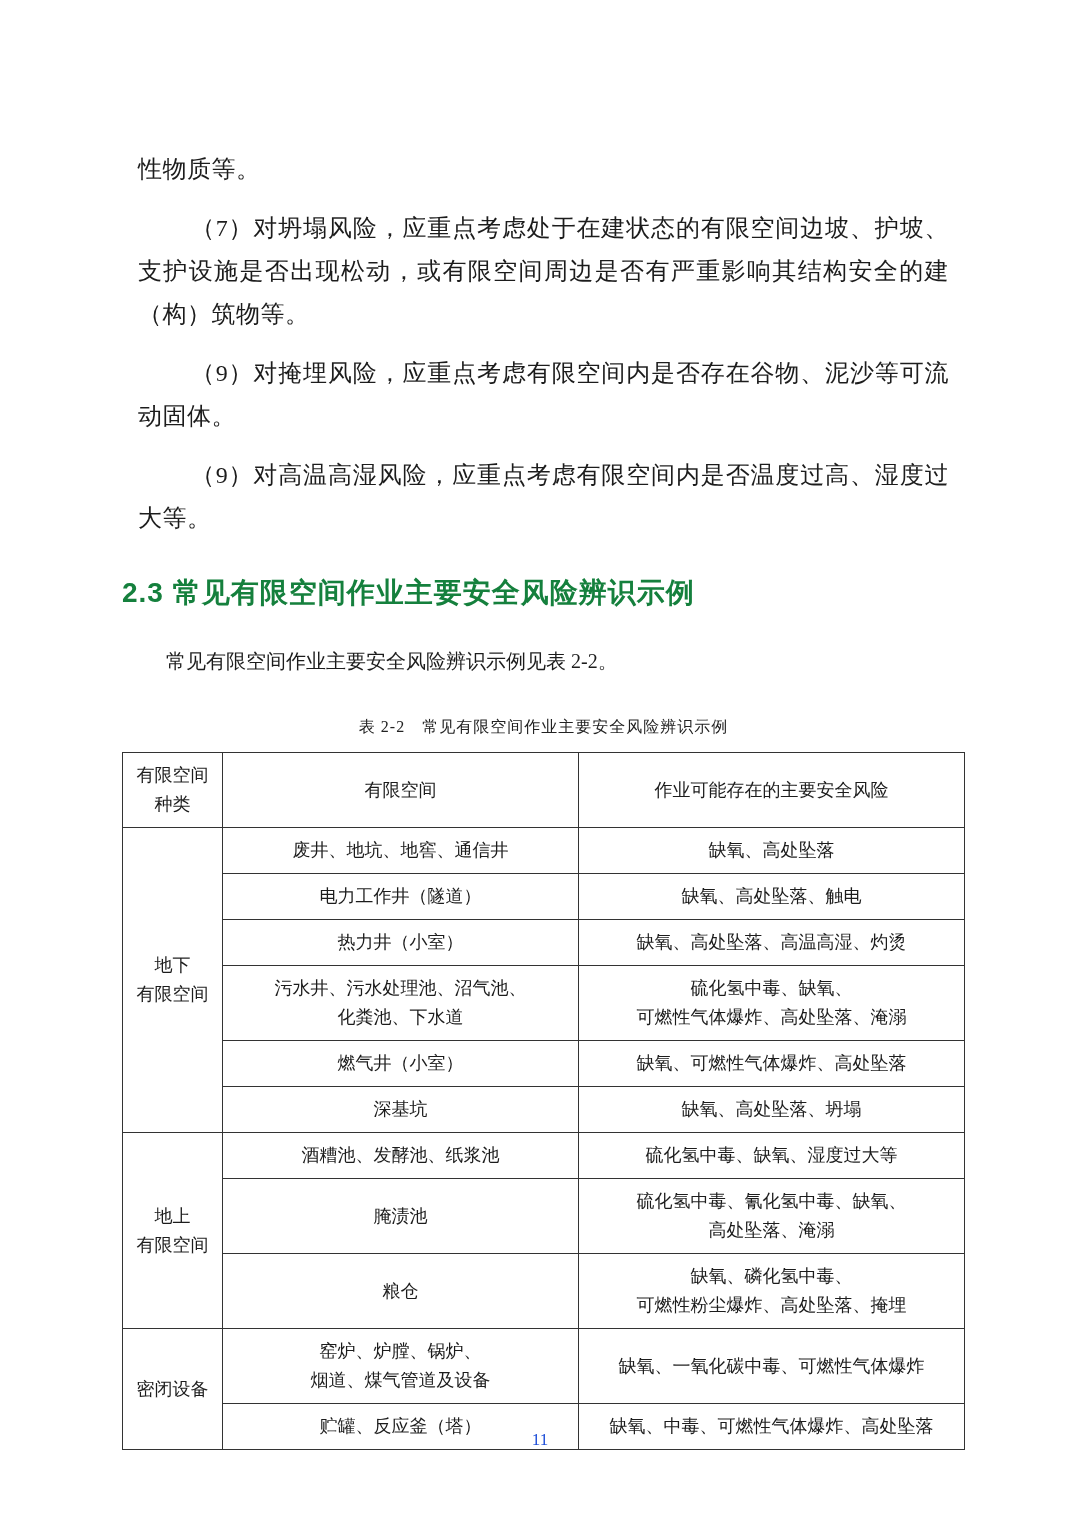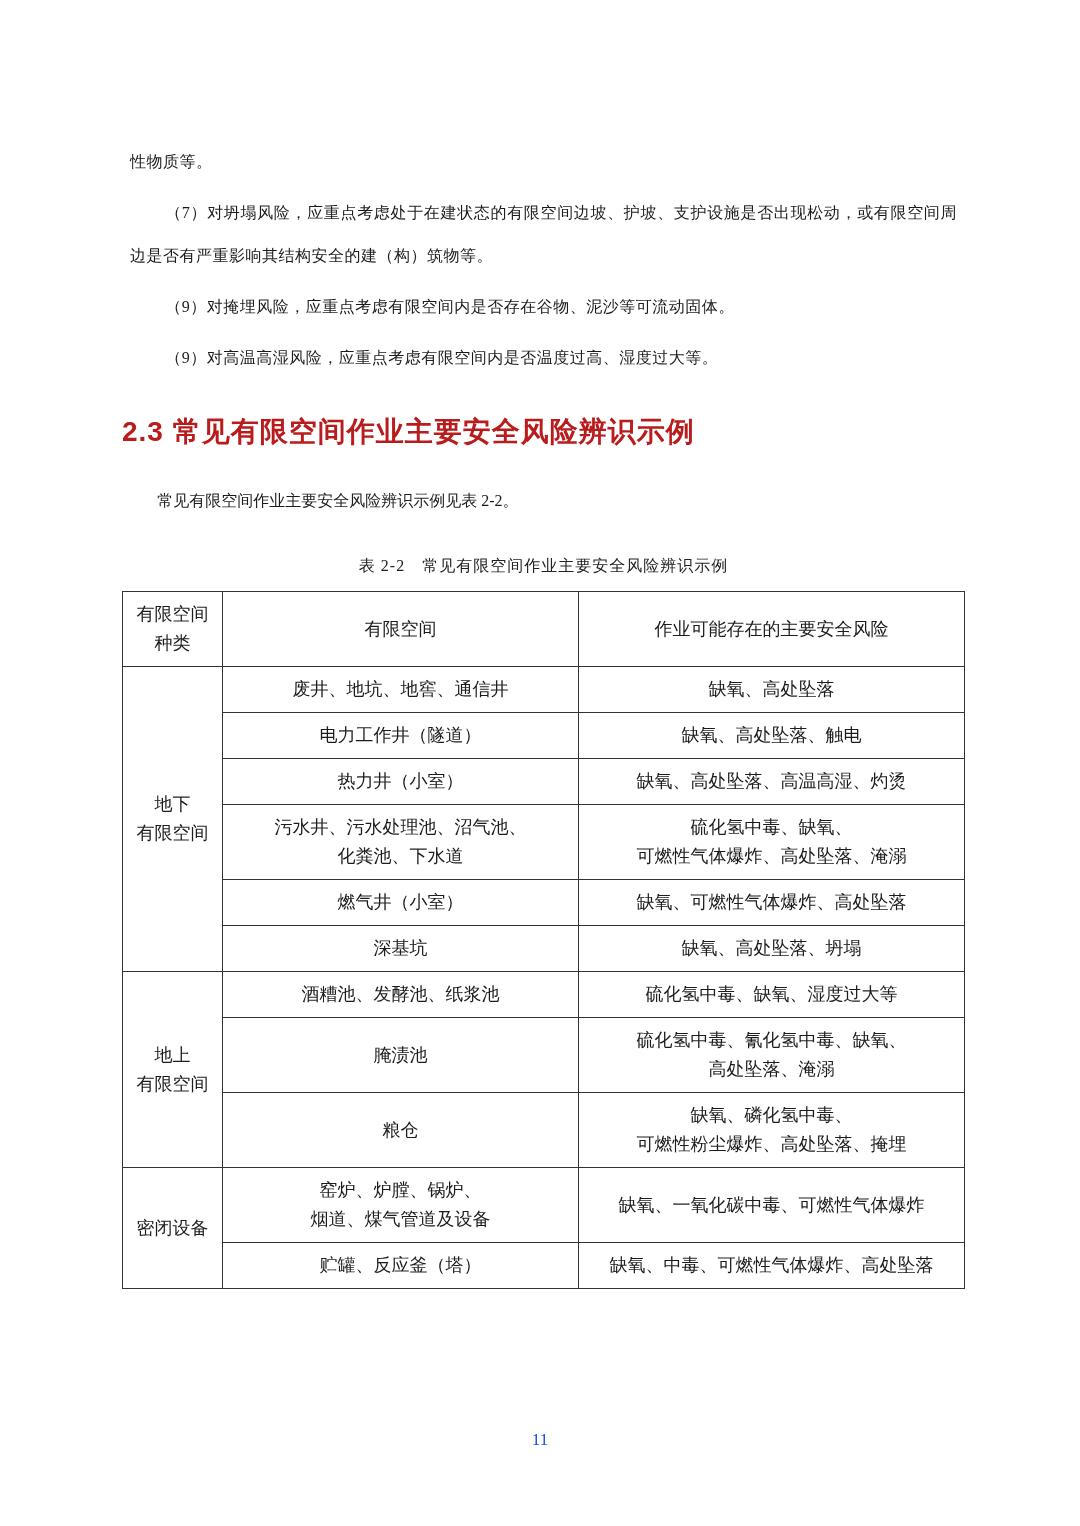--- a/index.html
+++ b/index.html
@@ -8,38 +8,38 @@
     position: relative;
     width: 1080px;
     height: 1526px;
     margin: 0 auto;
     background: #ffffff;
     font-family: "Liberation Serif", "DejaVu Serif", serif;
     color: #1c1c1c;
     padding: 132px 115px 0 122px;
   }
   p.body {
-    margin: 8px;
-    font-size: 16px;
+    margin: 16px;
+    font-size: 24px;
     line-height: 43px;
     text-align: justify;
     letter-spacing: 0.5px;
   }
   p.indent { text-indent: 2.2em; }
   h2.section-heading {
     margin: 34px 0 28px 0;
     font-family: "Liberation Sans", "DejaVu Sans", sans-serif;
     font-weight: 700;
     font-size: 28px;
-    color: #b91c1c;
+    color: #15803d;
     letter-spacing: 1px;
   }
   p.intro {
     margin: 0 0 34px 0;
-    font-size: 16px;
+    font-size: 20px;
     line-height: 43px;
     text-indent: 2.2em;
   }
   p.table-caption {
     margin: 0 0 14px 0;
     text-align: center;
     font-size: 16px;
     letter-spacing: 1px;
     color: #222222;
   }

